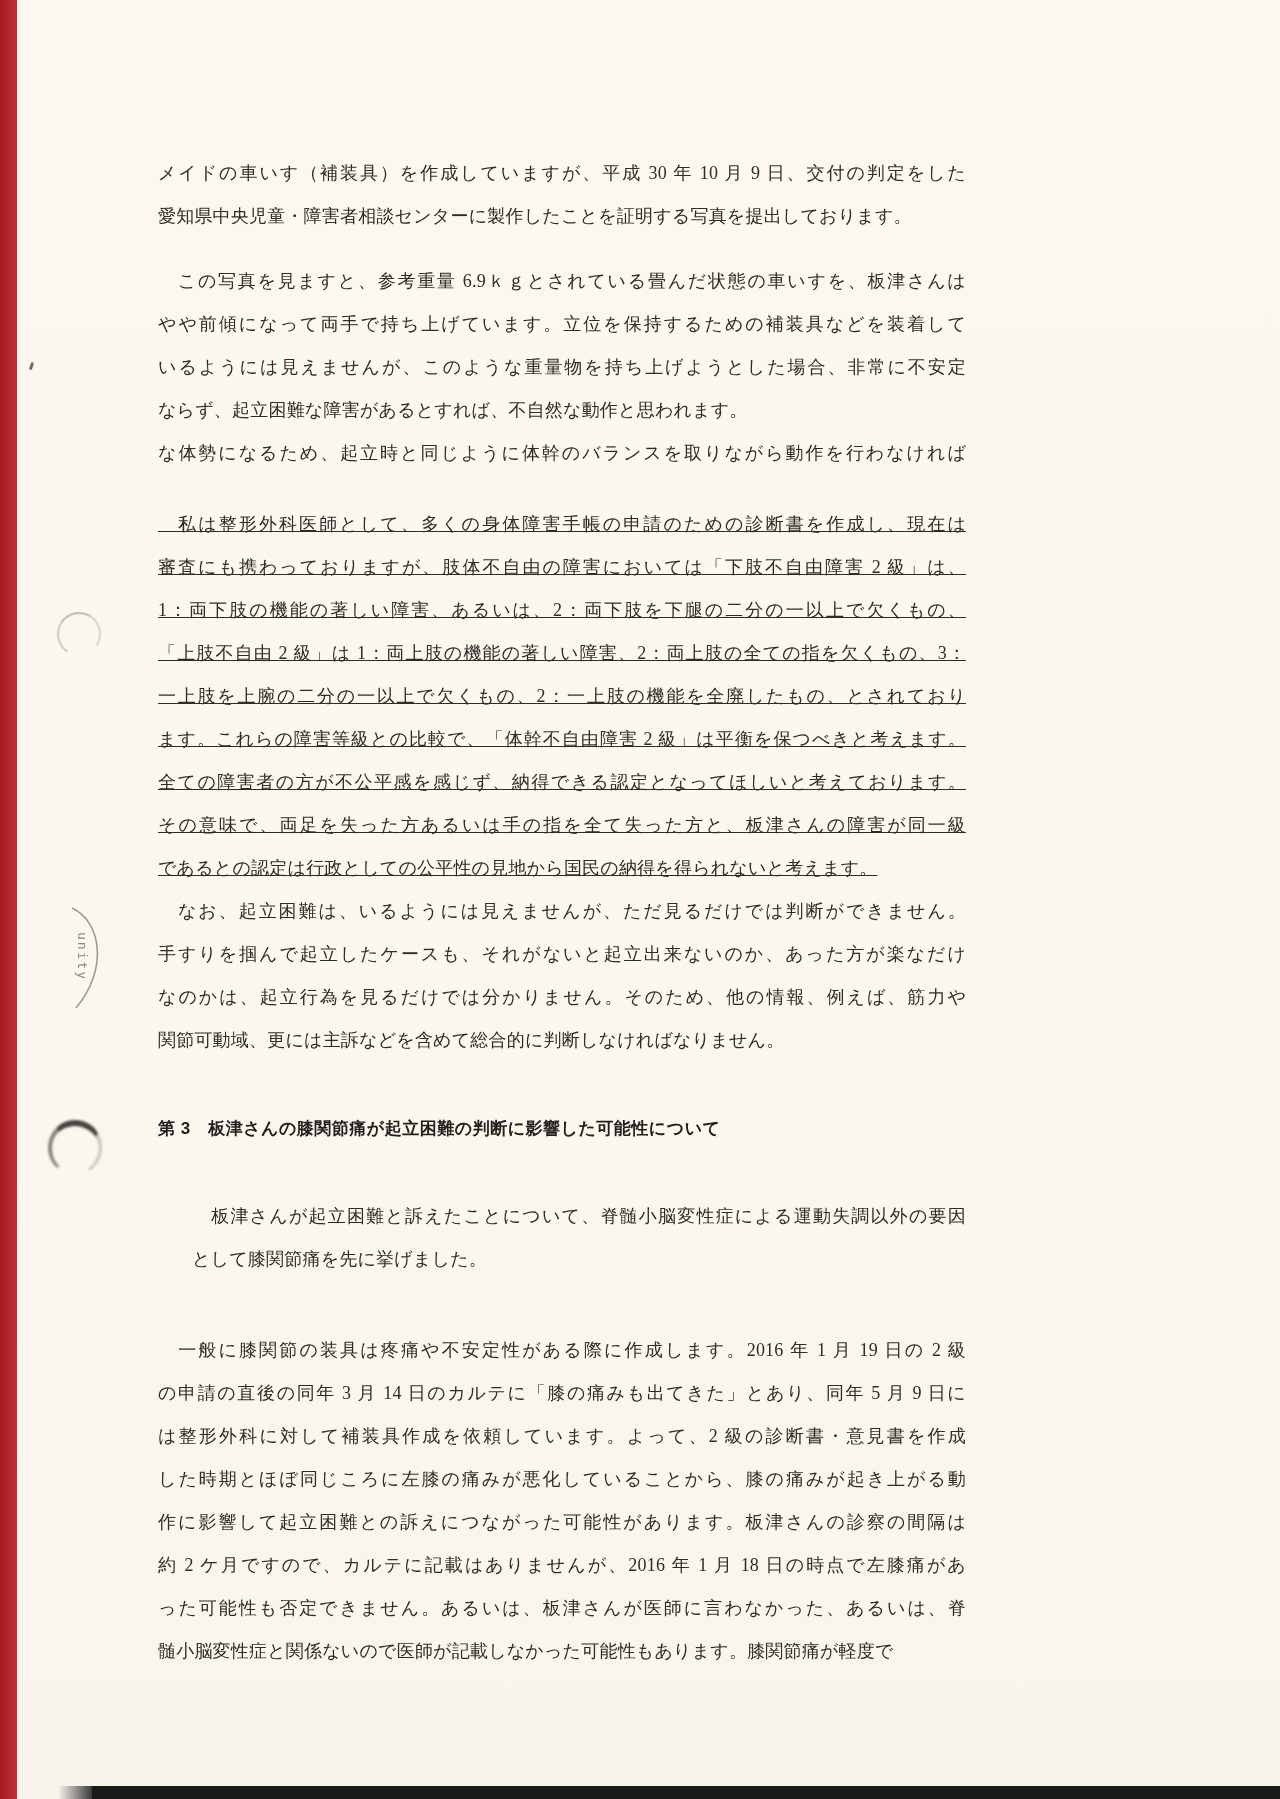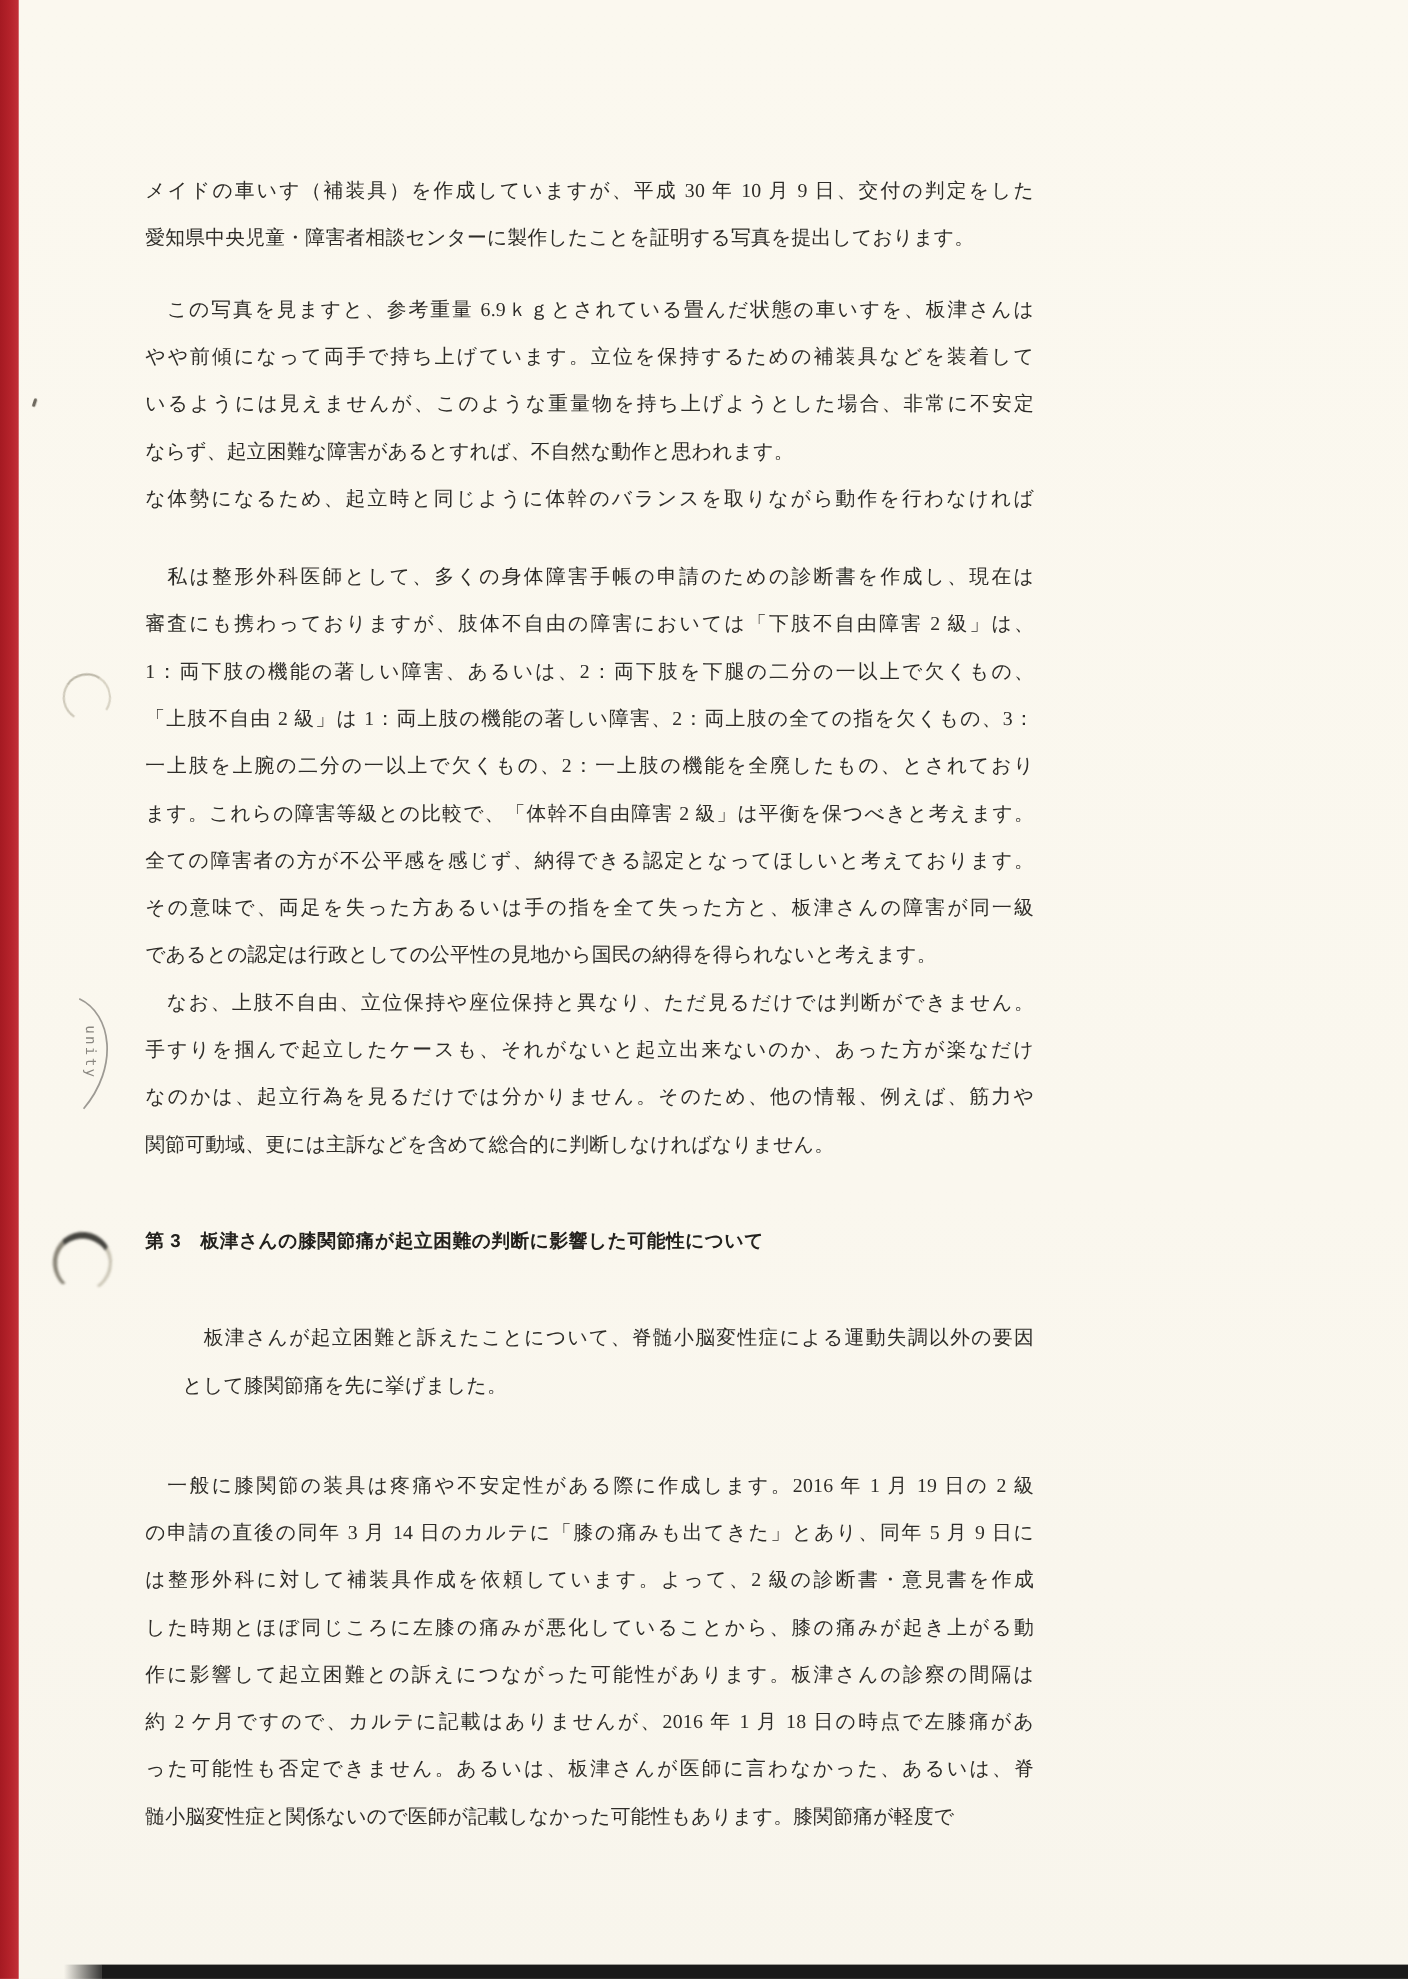--- a/index.html
+++ b/index.html
@@ -47,21 +47,21 @@
   }
   .speck {
     position:absolute; left:30px; top:362px; width:3px; height:8px;
     background:#6f6a60; border-radius:2px; transform:rotate(18deg);
     filter:blur(.3px);
   }
   .stamp { position:absolute; left:62px; top:902px; opacity:.85; }
 
   
   .doc-body {
-    position:absolute; left:132px; top:152px; width:808px;
+    position:absolute; left:158px; top:152px; width:808px;
     color:#2e2c28;
     font-size:18px; line-height:43px;
     letter-spacing:.2px;
   }
   .para { margin:0; }
   .line {
     height:43px; line-height:43px;
     text-align:justify; text-align-last:justify;
     overflow:hidden; white-space:nowrap;
   }
@@ -69,21 +69,21 @@
   .heading {
     font-family:"Liberation Sans","DejaVu Sans",sans-serif;
     font-weight:bold; font-size:17px;
     height:43px; line-height:43px;
     color:#23211d;
     letter-spacing:.5px;
     white-space:nowrap;
   }
   
   .doc-body > :nth-child(2){ margin-top:22px; }
-  .doc-body > :nth-child(3){ margin-top:28px; }
+  .doc-body > :nth-child(3){ margin-top:28px;text-decoration:underline; }
   .doc-body > :nth-child(4){ margin-top:0;  }
   .doc-body > :nth-child(5){ margin-top:45px; }
   .doc-body > :nth-child(6){ margin-top:45px;margin-left:34px; }
   .doc-body > :nth-child(7){ margin-top:48px; }
 </style>
 </head>
 <body>
 
 <div class="page">
 
@@ -115,21 +115,21 @@
         <div class="line">審査にも携わっておりますが、肢体不自由の障害においては「下肢不自由障害 2 級」は、</div>
         <div class="line">1：両下肢の機能の著しい障害、あるいは、2：両下肢を下腿の二分の一以上で欠くもの、</div>
         <div class="line">「上肢不自由 2 級」は 1：両上肢の機能の著しい障害、2：両上肢の全ての指を欠くもの、3：</div>
         <div class="line">一上肢を上腕の二分の一以上で欠くもの、2：一上肢の機能を全廃したもの、とされており</div>
         <div class="line">ます。これらの障害等級との比較で、「体幹不自由障害 2 級」は平衡を保つべきと考えます。</div>
         <div class="line">全ての障害者の方が不公平感を感じず、納得できる認定となってほしいと考えております。</div>
         <div class="line">その意味で、両足を失った方あるいは手の指を全て失った方と、板津さんの障害が同一級</div>
         <div class="line last">であるとの認定は行政としての公平性の見地から国民の納得を得られないと考えます。</div>
       </div>
       <div class="para">
-        <div class="line">　なお、上肢不自由、立位保持や座位保持と異なり、ただ見るだけでは判断ができません。</div>
+        <div class="line">　なお、起立困難は、いるようには見えませんが、ただ見るだけでは判断ができません。</div>
         <div class="line">手すりを掴んで起立したケースも、それがないと起立出来ないのか、あった方が楽なだけ</div>
         <div class="line">なのかは、起立行為を見るだけでは分かりません。そのため、他の情報、例えば、筋力や</div>
         <div class="line last">関節可動域、更には主訴などを含めて総合的に判断しなければなりません。</div>
       </div>
       <div class="heading">第 3　板津さんの膝関節痛が起立困難の判断に影響した可能性について</div>
       <div class="para">
         <div class="line">　板津さんが起立困難と訴えたことについて、脊髄小脳変性症による運動失調以外の要因</div>
         <div class="line last">として膝関節痛を先に挙げました。</div>
       </div>
       <div class="para">

